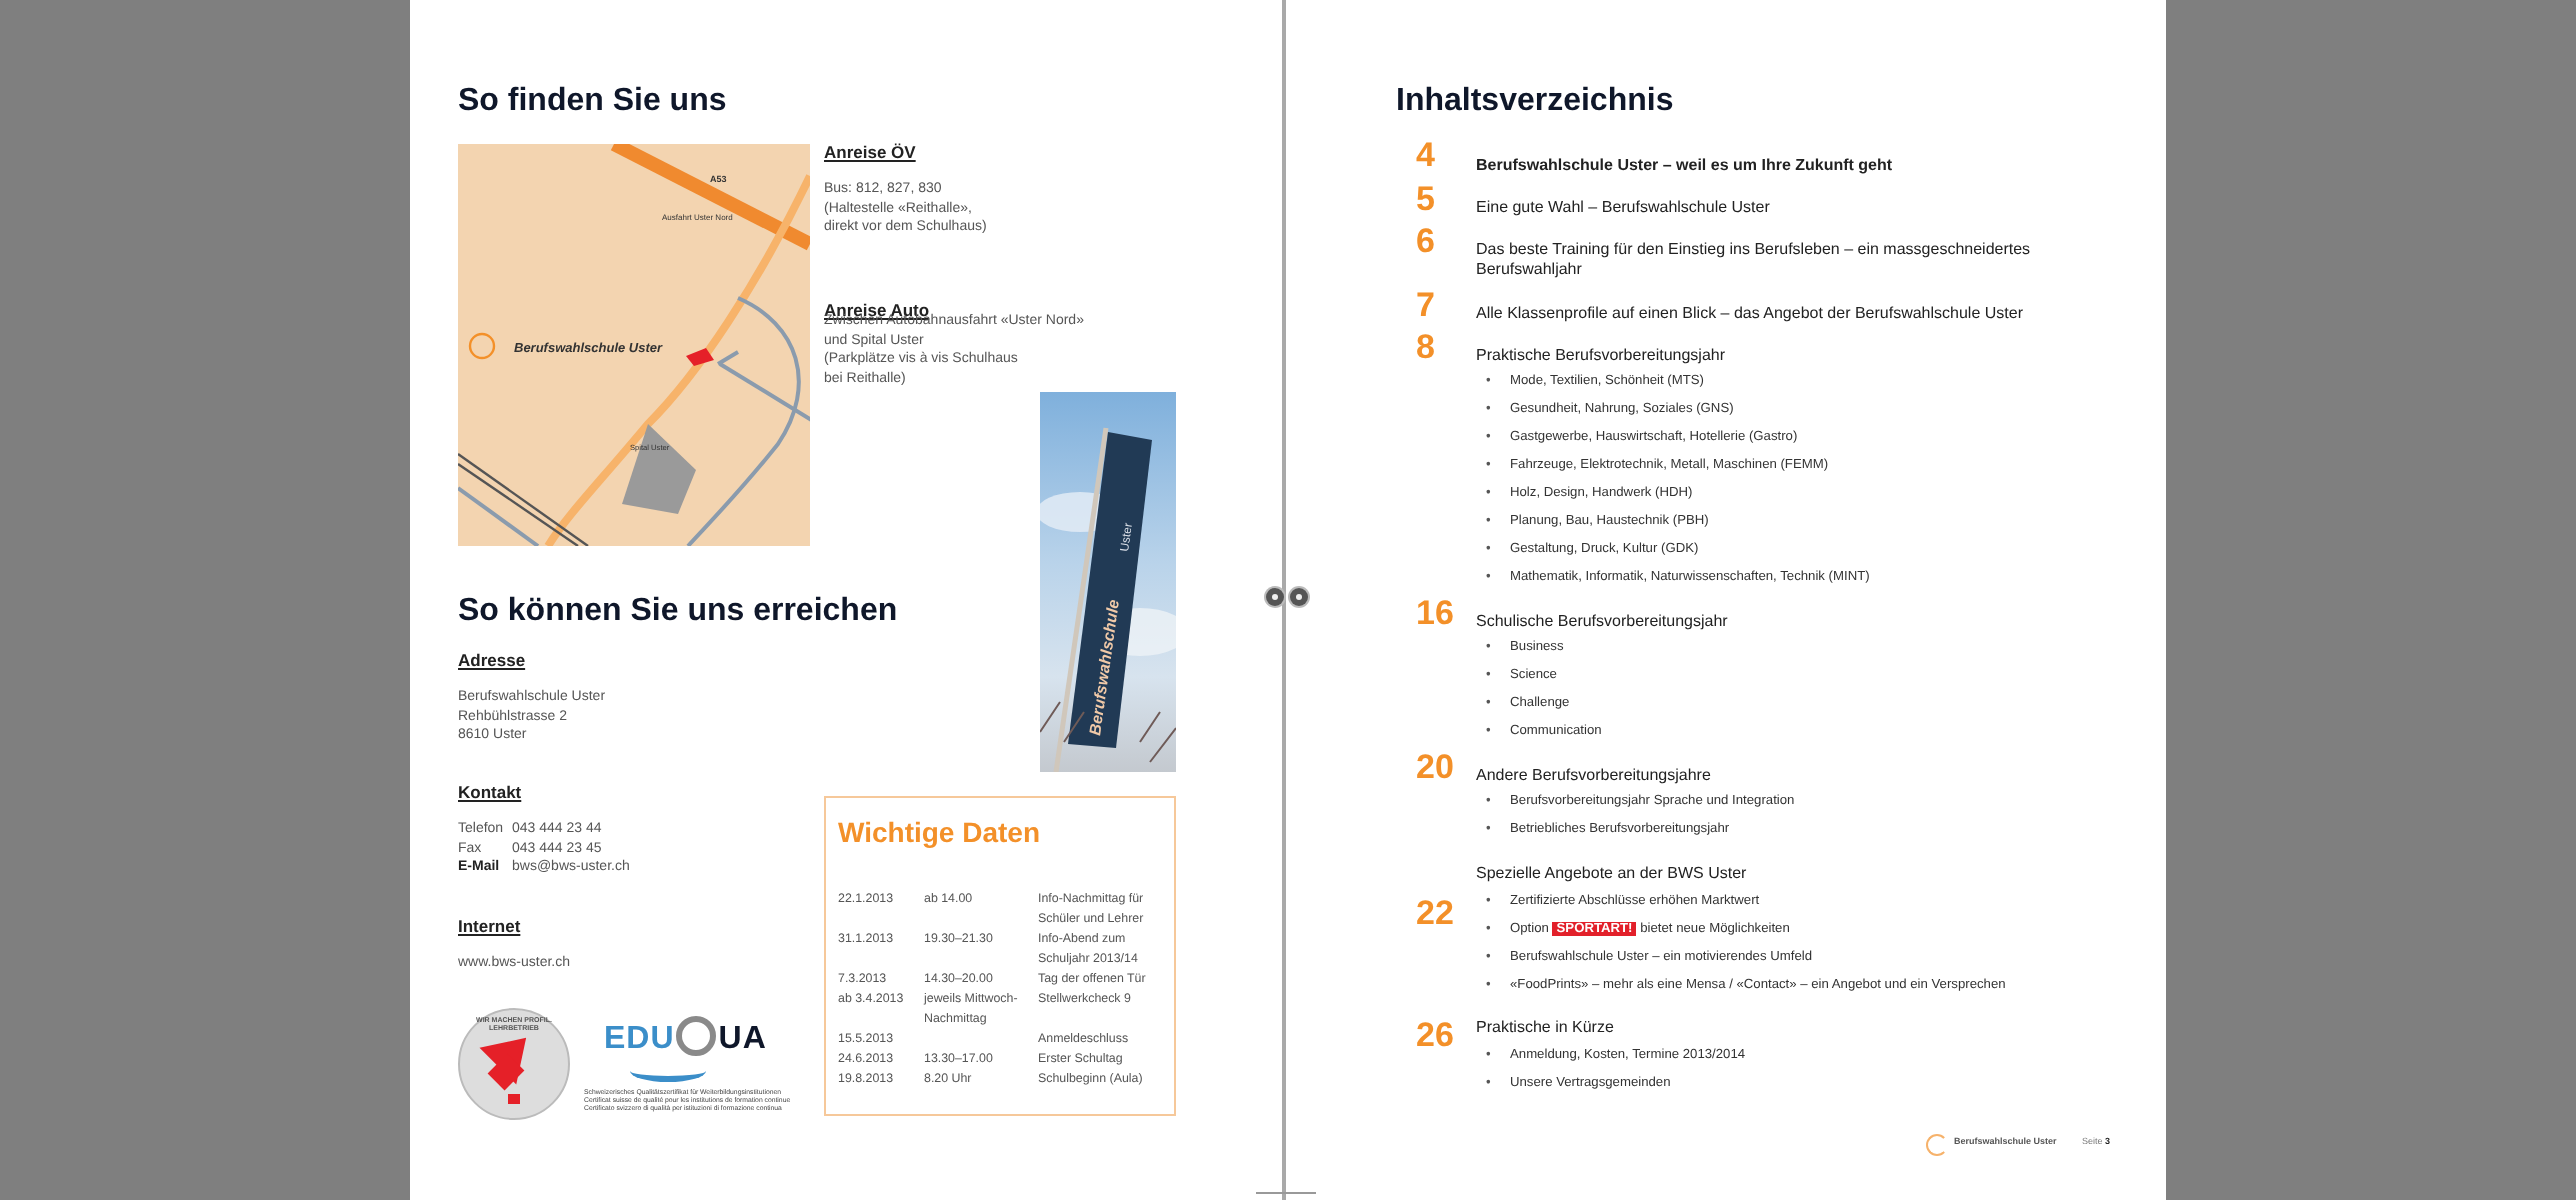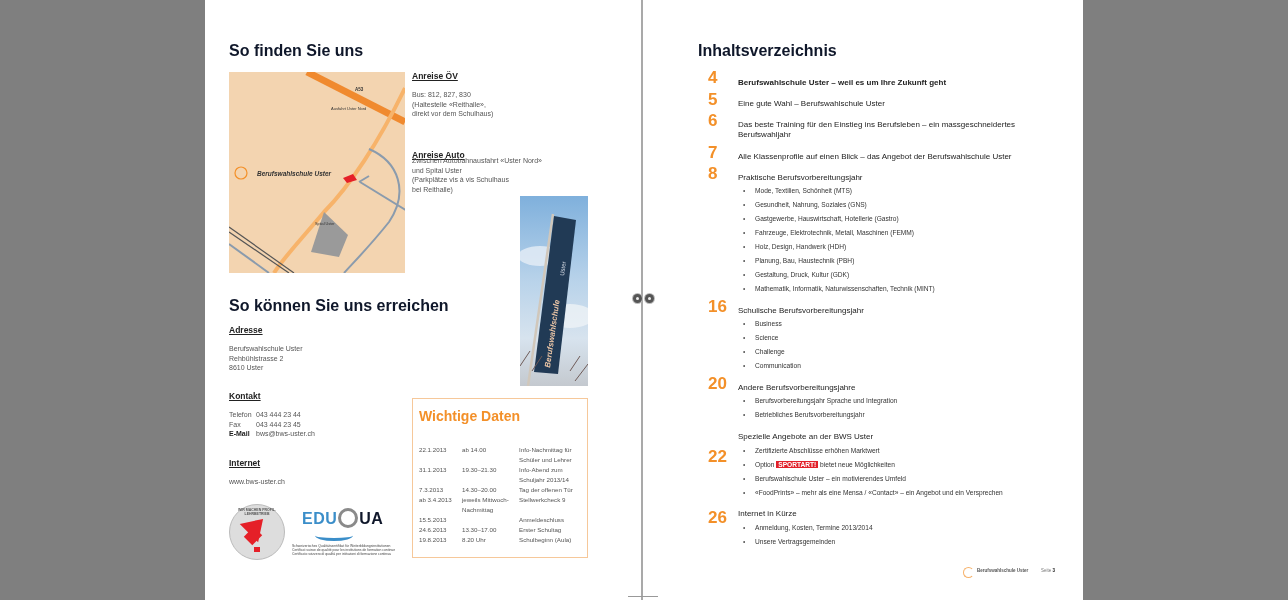--- a/index.html
+++ b/index.html
@@ -223,19 +223,19 @@
 <div class="toc-bullet" style="top:411px;"><span class="t">Betriebliches Berufsvorbereitungsjahr</span></div>
 
 <div class="toc-num" style="top:447px;">22</div>
 <div class="toc-title" style="top:432px;">Spezielle Angebote an der BWS Uster</div>
 <div class="toc-bullet" style="top:447px;"><span class="t">Zertifizierte Abschlüsse erhöhen Marktwert</span></div>
 <div class="toc-bullet" style="top:461px;"><span class="t">Option</span> <span class="sportart">SPORTART!</span> <span>bietet neue Möglichkeiten</span></div>
 <div class="toc-bullet" style="top:475px;"><span class="t">Berufswahlschule Uster – ein motivierendes Umfeld</span></div>
 <div class="toc-bullet" style="top:489px;"><span class="t">«FoodPrints» – mehr als eine Mensa / «Contact» – ein Angebot und ein Versprechen</span></div>
 
 <div class="toc-num" style="top:488px;margin-top:20px;">26</div>
-<div class="toc-title" style="top:509px;">Internet in Kürze</div>
+<div class="toc-title" style="top:509px;">Praktische in Kürze</div>
 <div class="toc-bullet" style="top:524px;"><span class="t">Anmeldung, Kosten, Termine 2013/2014</span></div>
 <div class="toc-bullet" style="top:538px;"><span class="t">Unsere Vertragsgemeinden</span></div>
 
 <div class="footer-logo"></div>
 <div class="footer-txt">Berufswahlschule Uster</div>
 <div class="footer-page"><span>Seite</span> <b>3</b></div>
 
 </body></html>

